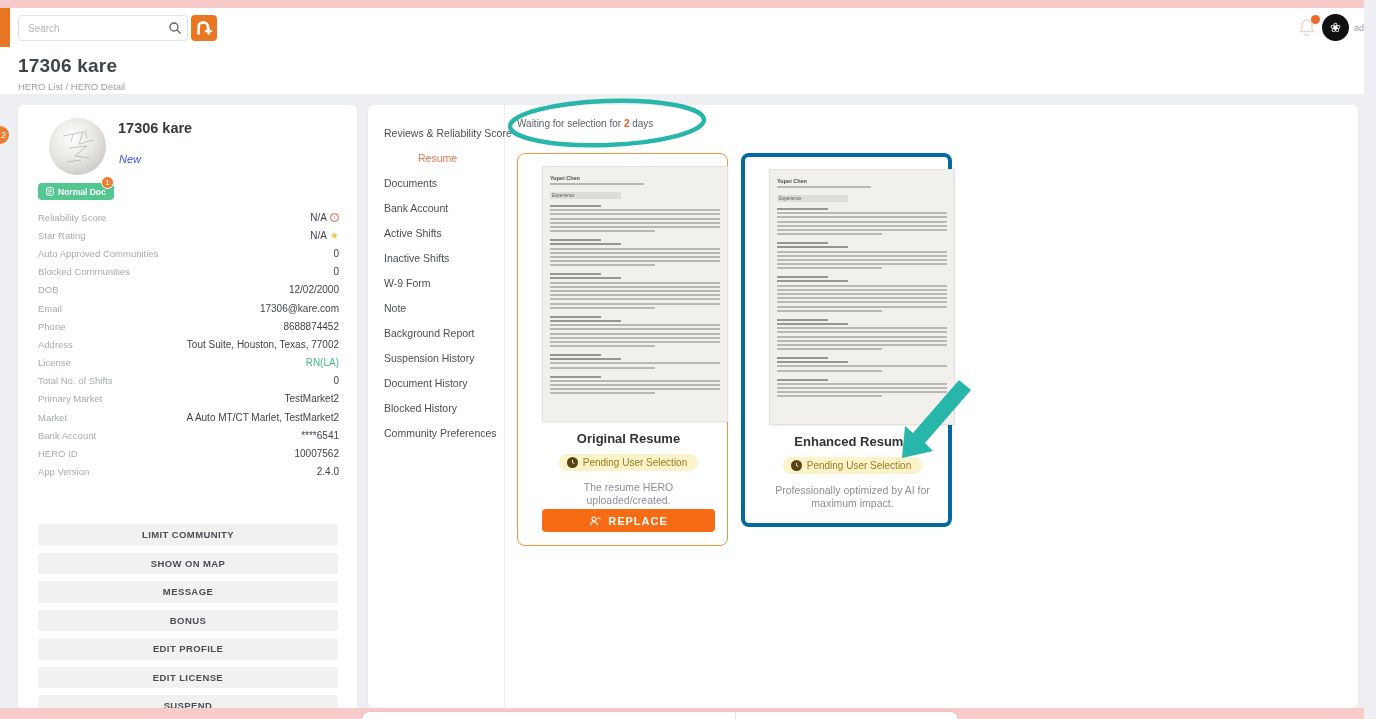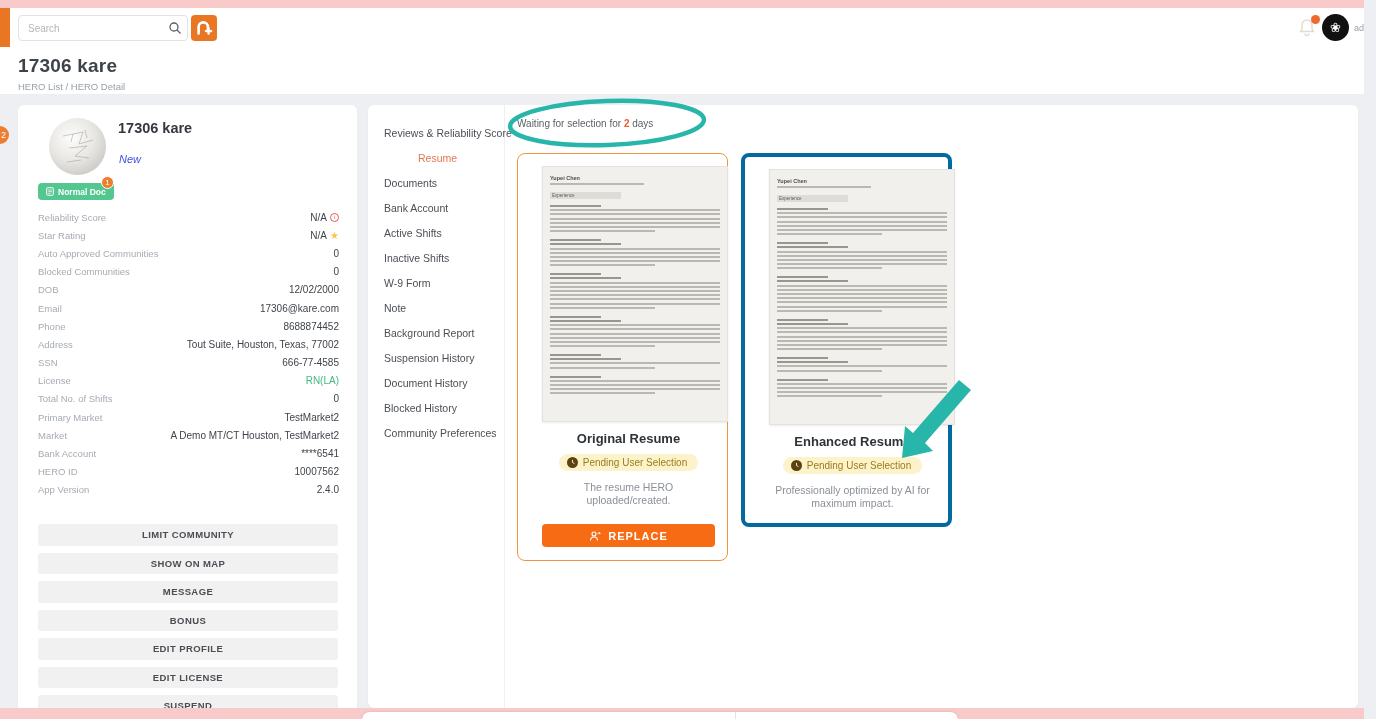--- a/index.html
+++ b/index.html
@@ -66,21 +66,21 @@
   .thumb-name { font-size:5.5px; font-weight:bold; color:#4c4c4a; margin-bottom:2px; }
   .thumb-contact { height:2px; width:55%; background:#b9b9b4; margin-bottom:7px; }
   .thumb-exp { font-size:4.5px; color:#5c5c58; background:#dddcd7; width:42%; padding:1px 2px; margin-bottom:6px; }
   .tline { height:2px; background:#b9b9b4; margin-bottom:2.2px; }
   .tline.head { background:#97978f; }
   .tsec { margin-bottom:7px; }
   .res-title { text-align:center; font-size:13px; font-weight:bold; color:#2f3338; margin-top:9px; }
   .pill { margin:8px auto 0 auto; width:max-content; background:#fcf3ca; border-radius:12px; padding:3px 11px 3px 8px; display:flex; align-items:center; gap:5px; font-size:10px; color:#9b7c1e; }
   .clock-ic { width:11px; height:11px; border-radius:50%; background:#5a4214; display:inline-flex; align-items:center; justify-content:center; flex:0 0 auto; }
   .res-desc { text-align:center; font-size:10.5px; color:#8b9098; margin-top:10px; line-height:1.25; }
-  .replace-btn { width:100%; height:23px; margin-top:17px; background:#f76b14; color:#fff; border:none; border-radius:4px; font-size:11px; font-weight:bold; letter-spacing:1px; font-family:"Liberation Sans",sans-serif; display:flex; align-items:center; justify-content:center; gap:7px; cursor:pointer; }
+  .replace-btn { width:100%; height:23px; margin-top:2px; background:#f76b14; color:#fff; border:none; border-radius:4px; font-size:11px; font-weight:bold; letter-spacing:1px; font-family:"Liberation Sans",sans-serif; display:flex; align-items:center; justify-content:center; gap:7px; cursor:pointer; }
 
   .annot-svg { position:absolute; left:0; top:0; width:1376px; height:719px; z-index:50; pointer-events:none; }
 </style>
 </head>
 <body>
 
 <div class="screen">
 
   <div class="topbar">
     <div class="orange-edge"></div>
@@ -165,38 +165,34 @@
         </div>
         <div class="frow">
           <span class="flabel">Phone</span>
           <span class="fvalue">8688874452</span>
         </div>
         <div class="frow">
           <span class="flabel">Address</span>
           <span class="fvalue">Tout Suite, Houston, Texas, 77002</span>
         </div>
         <div class="frow">
-          <span class="flabel">SSN</span>
-          <span class="fvalue">666-77-4585</span>
-        </div>
-        <div class="frow">
           <span class="flabel">License</span>
           <span class="fvalue" style="color: rgb(65, 184, 131);">RN(LA)</span>
         </div>
         <div class="frow">
           <span class="flabel">Total No. of Shifts</span>
           <span class="fvalue">0</span>
         </div>
         <div class="frow">
           <span class="flabel">Primary Market</span>
           <span class="fvalue">TestMarket2</span>
         </div>
         <div class="frow">
           <span class="flabel">Market</span>
-          <span class="fvalue">A Demo MT/CT Houston, TestMarket2</span>
+          <span class="fvalue">A Auto MT/CT Marlet, TestMarket2</span>
         </div>
         <div class="frow">
           <span class="flabel">Bank Account</span>
           <span class="fvalue">****6541</span>
         </div>
         <div class="frow">
           <span class="flabel">HERO ID</span>
           <span class="fvalue">10007562</span>
         </div>
         <div class="frow">

